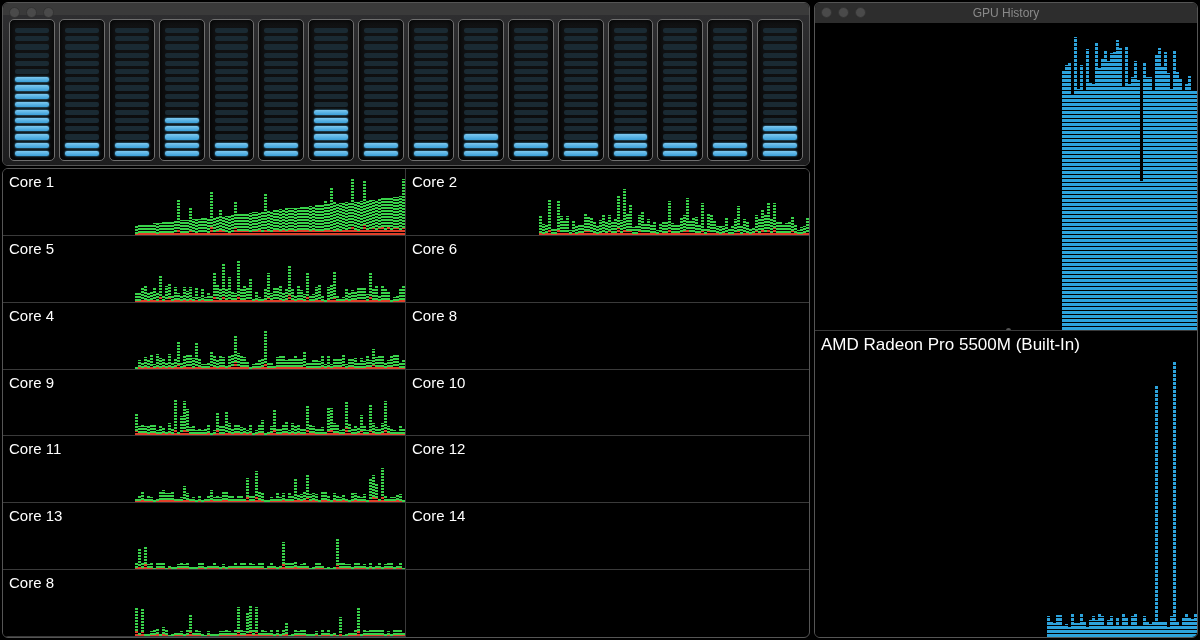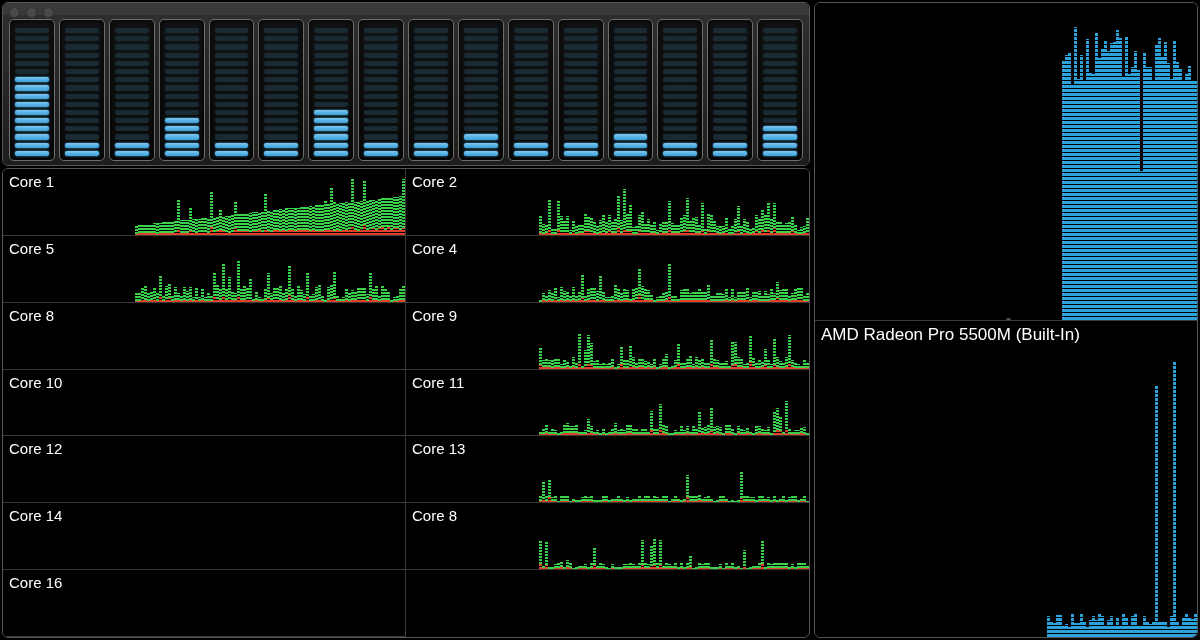--- a/index.html
+++ b/index.html
@@ -1452,20 +1452,23 @@
               <div class="r" style="height: 2px;"></div>
               <div class="g" style="height: 11px;"></div>
             </div>
             <div class="bar">
               <div class="r" style="height: 2px;"></div>
               <div class="g" style="height: 14px;"></div>
             </div>
           </div>
         </div>
         <div class="core-cell">
+          <div class="core-label">Core 6</div>
+        </div>
+        <div class="core-cell">
           <div class="core-label">Core 4</div>
           <div class="hist" style="width: 270px;">
             <div class="bar">
               <div class="r" style="height: 0px;"></div>
               <div class="g" style="height: 3px;"></div>
             </div>
             <div class="bar">
               <div class="r" style="height: 2px;"></div>
               <div class="g" style="height: 7px;"></div>
             </div>
@@ -3288,30 +3291,35 @@
             <div class="bar">
               <div class="r" style="height: 1px;"></div>
               <div class="g" style="height: 6px;"></div>
             </div>
             <div class="bar">
               <div class="r" style="height: 1px;"></div>
               <div class="g" style="height: 3px;"></div>
             </div>
           </div>
         </div>
-        <div class="core-cell">
-          <div class="core-label">Core 16</div>
-        </div>
       </div>
   </div>
 
 </div>
 
 <div class="right">
   <div class="window gpu-history">
+    <div class="titlebar">
+      <div class="traffic">
+        <div class="dot"></div>
+        <div class="dot"></div>
+        <div class="dot"></div>
+      </div>
+      <span>GPU History</span>
+    </div>
     <div class="gpu-body" id="gpu-body">
         <div class="gpu-panel">
           <div class="divider-dot"></div>
           <div class="gpu-hist" style="width: 378px;">
             <div class="gbar">
               <div class="b" style="height: 0px;"></div>
             </div>
             <div class="gbar">
               <div class="b" style="height: 0px;"></div>
             </div>

